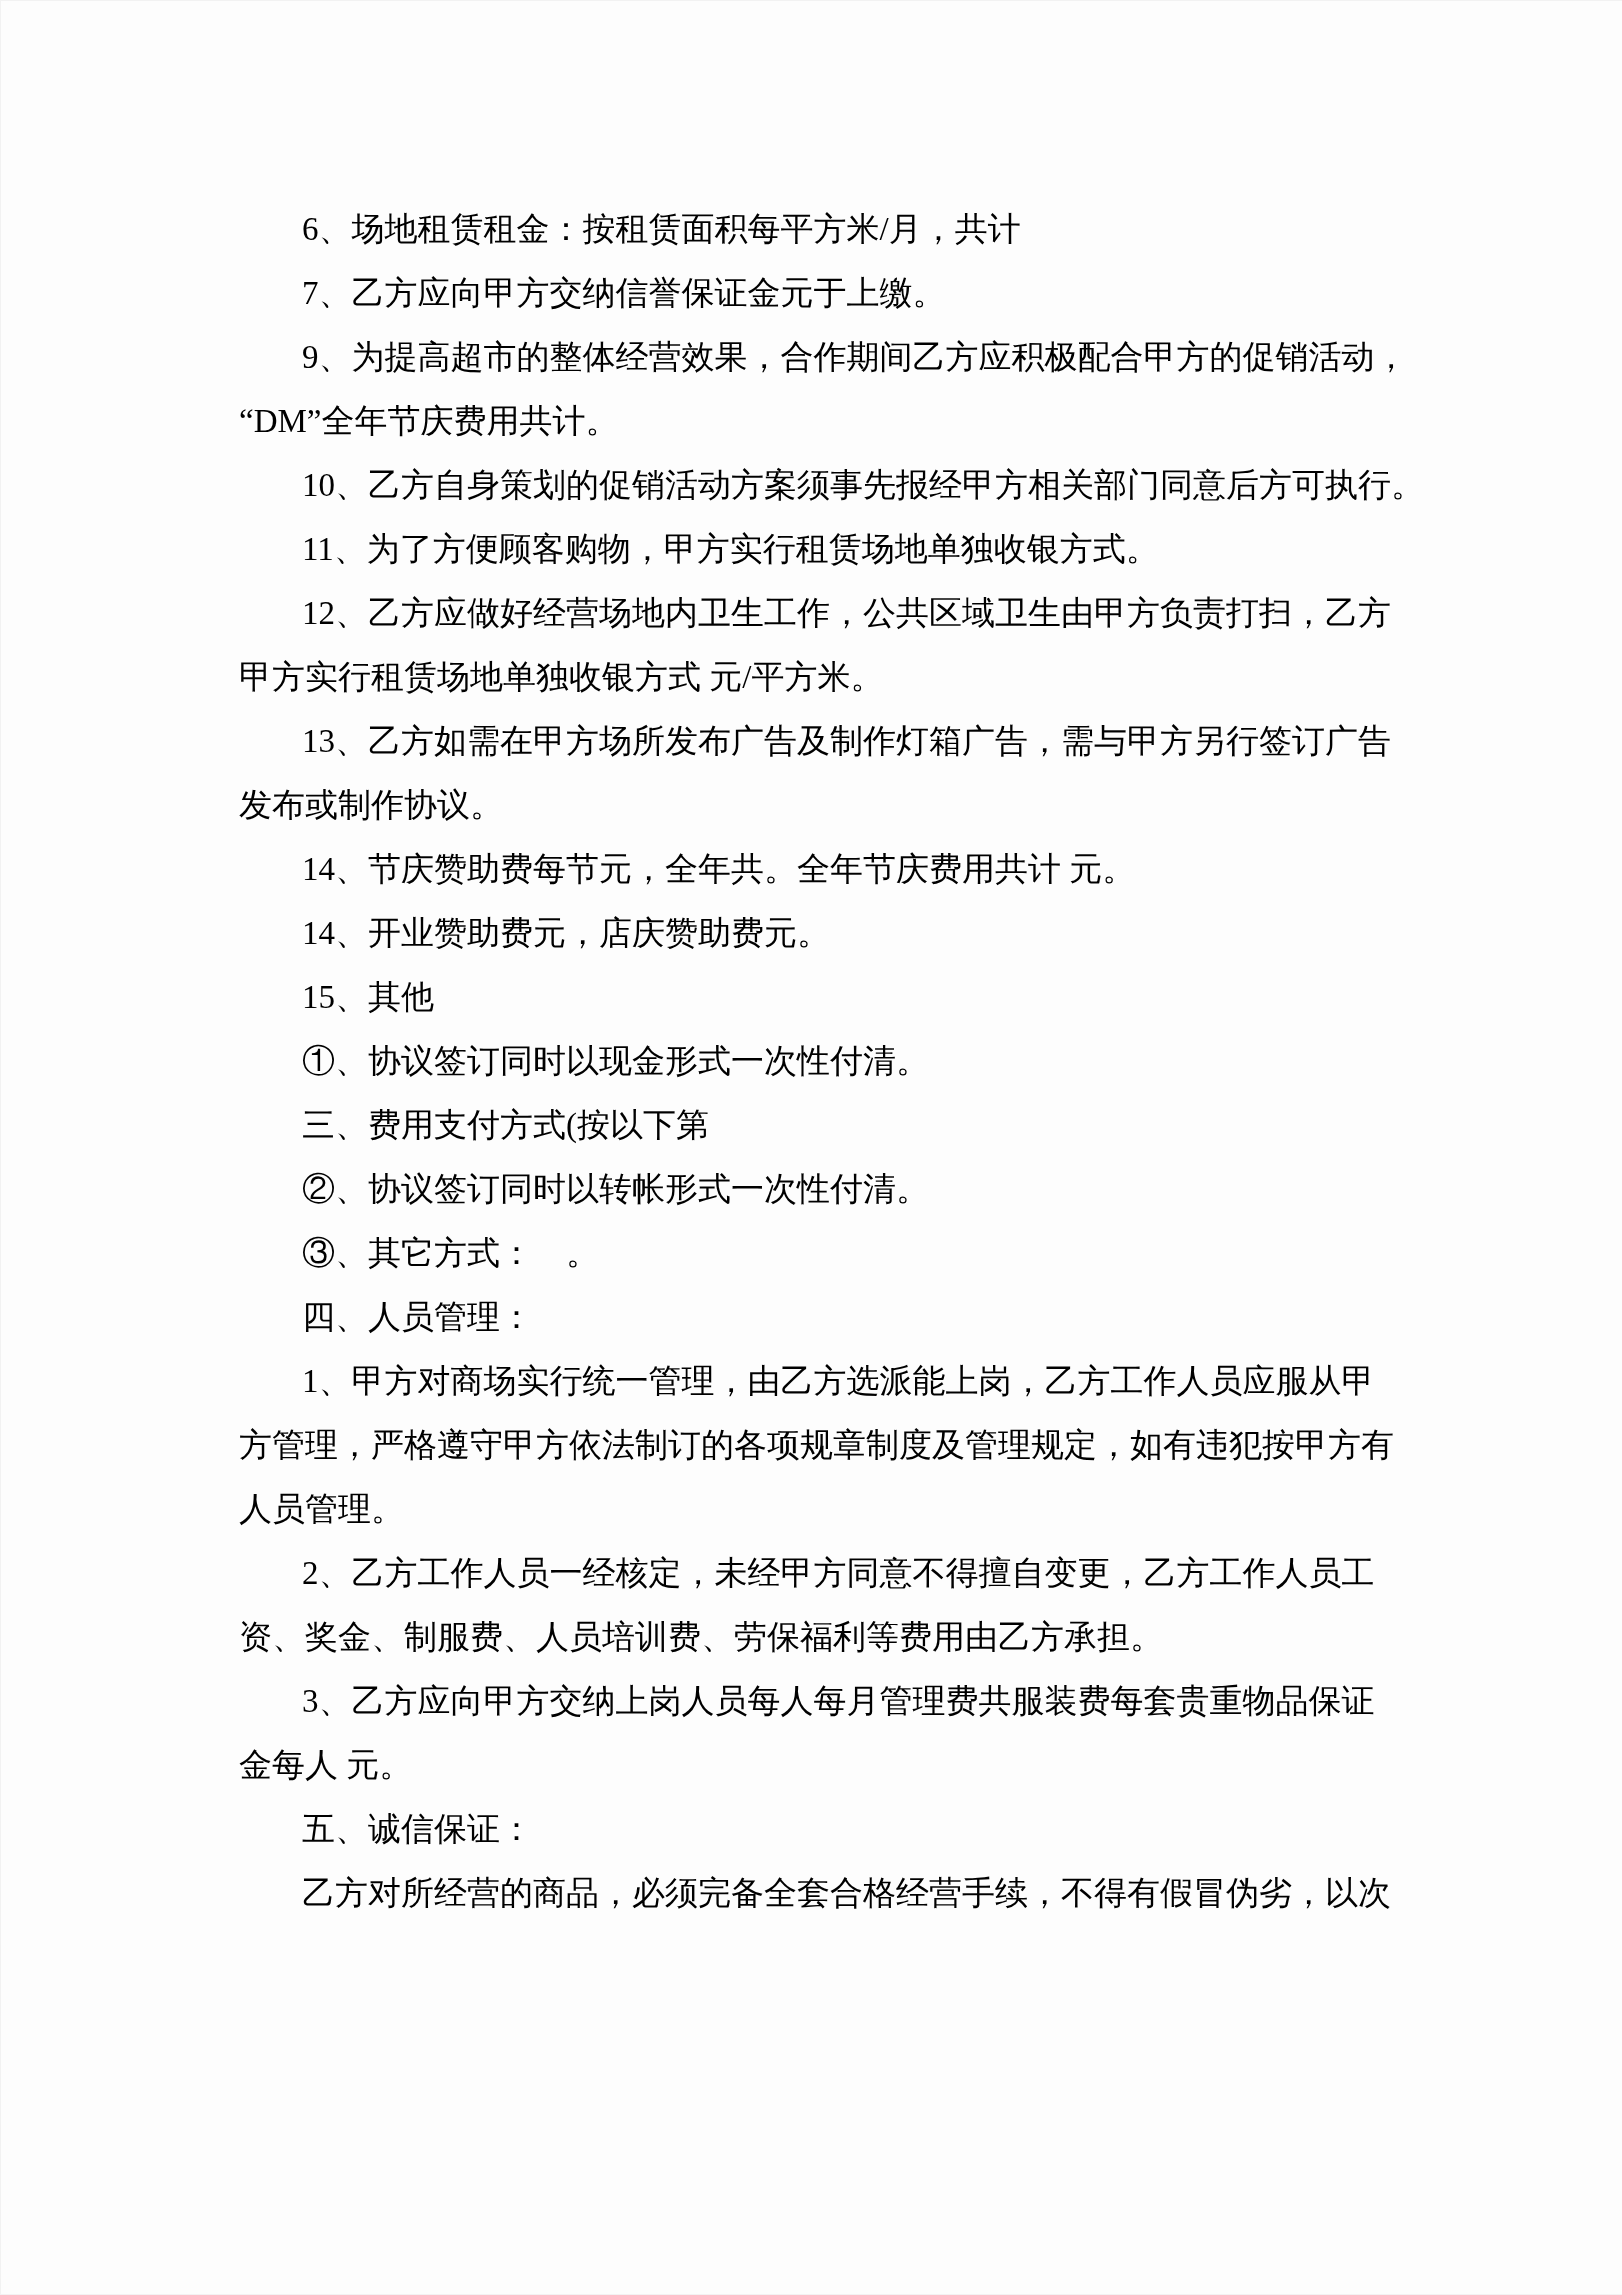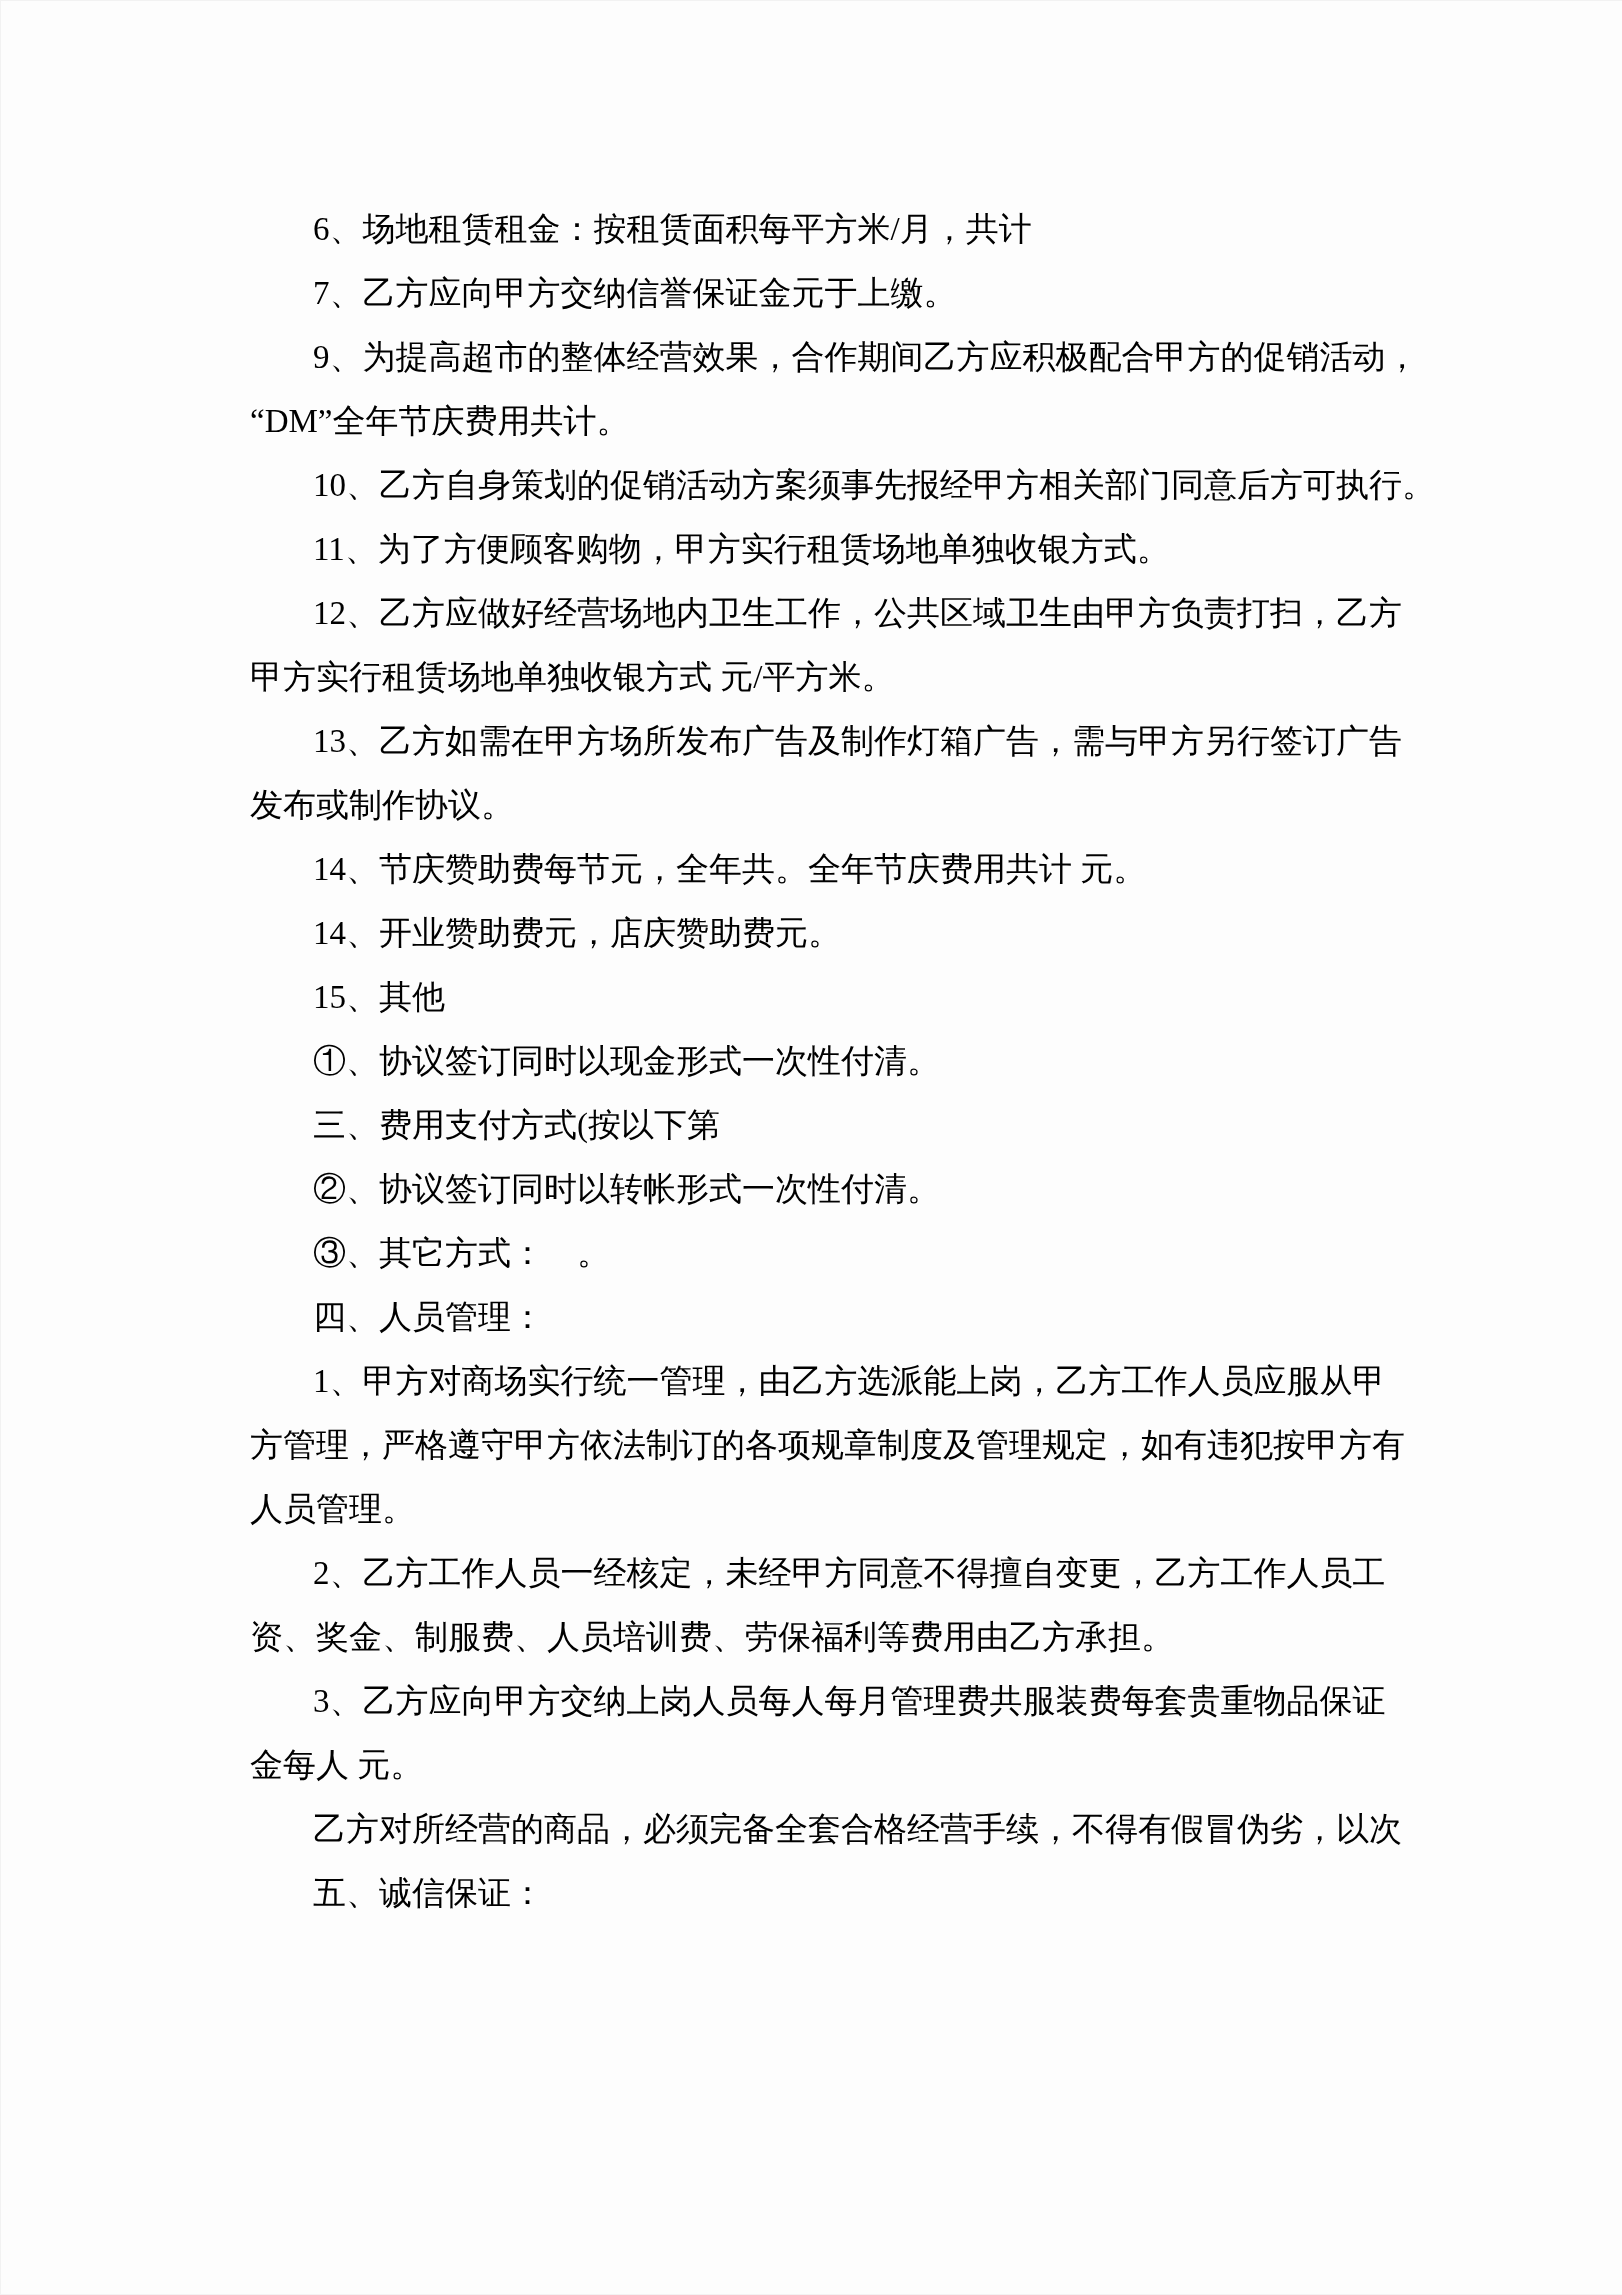--- a/index.html
+++ b/index.html
@@ -11,21 +11,21 @@
     position: relative;
     width: 1623px;
     height: 2295px;
     background: #fdfdfd;
     box-sizing: border-box;
     border: 1.3px solid #f2f2f2;
     overflow: hidden;
   }
   .text-block {
     position: absolute;
-    left: 249px;
+    left: 238px;
     top: 196px;
     width: 1152px;
   }
   .line {
     height: 64px;
     line-height: 64px;
     font-size: 33px;
     color: #000000;
     font-family: "Liberation Serif", "DejaVu Serif", serif;
     white-space: pre;
@@ -58,17 +58,17 @@
       <div class="line indent">②、协议签订同时以转帐形式一次性付清。</div>
       <div class="line indent">③、其它方式：　。</div>
       <div class="line indent">四、人员管理：</div>
       <div class="line indent">1、甲方对商场实行统一管理，由乙方选派能上岗，乙方工作人员应服从甲</div>
       <div class="line">方管理，严格遵守甲方依法制订的各项规章制度及管理规定，如有违犯按甲方有</div>
       <div class="line">人员管理。</div>
       <div class="line indent">2、乙方工作人员一经核定，未经甲方同意不得擅自变更，乙方工作人员工</div>
       <div class="line">资、奖金、制服费、人员培训费、劳保福利等费用由乙方承担。</div>
       <div class="line indent">3、乙方应向甲方交纳上岗人员每人每月管理费共服装费每套贵重物品保证</div>
       <div class="line">金每人 元。</div>
+      <div class="line indent">五、诚信保证：</div>
       <div class="line indent">乙方对所经营的商品，必须完备全套合格经营手续，不得有假冒伪劣，以次</div>
-      <div class="line indent">五、诚信保证：</div>
     </div>
 </div>
 
 
 </body></html>

